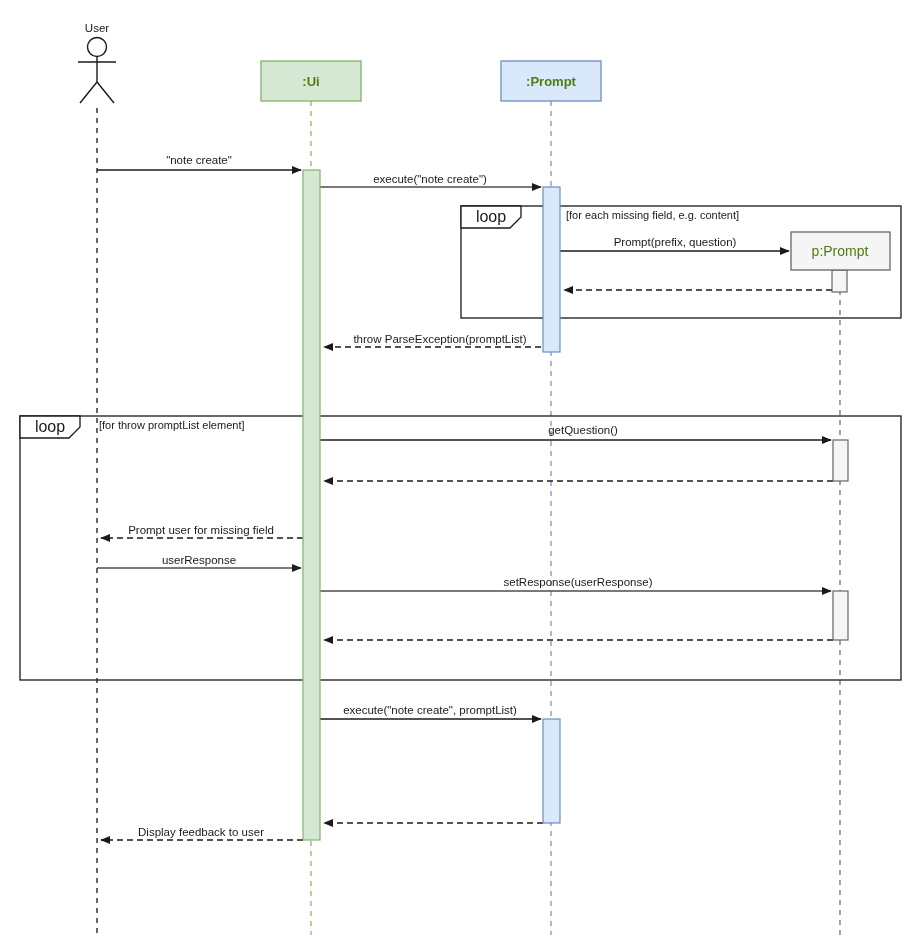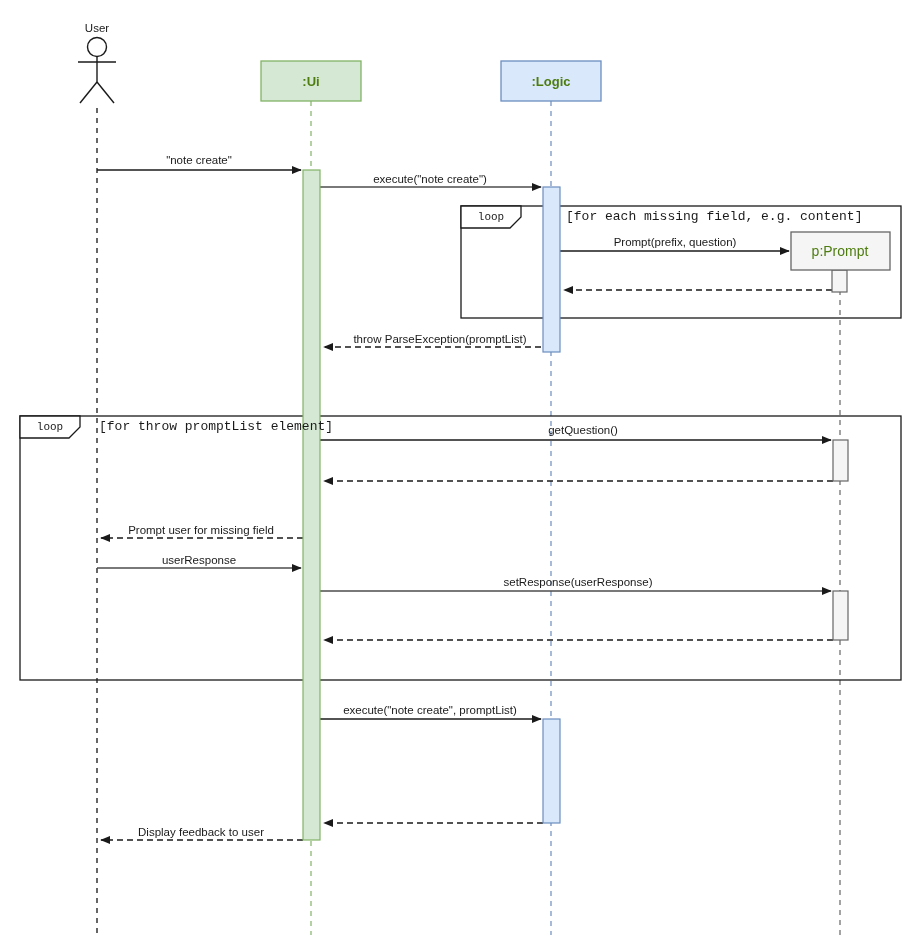--- a/index.html
+++ b/index.html
@@ -43,30 +43,30 @@
     color: #4d7c0f;
     white-space: nowrap;
     transform: translate(-50%, -50%);
   }
   .box-label.plain {
     font-weight: normal;
     font-size: 14px;
   }
   .frag-kw {
     position: absolute;
-    font-family: Liberation Mono, monospace;
-    font-size: 11px;
+    font-family: Liberation Sans, sans-serif;
+    font-size: 16px;
     color: #1a1a1a;
     white-space: nowrap;
     transform: translate(-50%, -50%);
   }
   .frag-guard {
     position: absolute;
-    font-family: Liberation Mono, monospace;
-    font-size: 13px;
+    font-family: Liberation Sans, sans-serif;
+    font-size: 11px;
     color: #1a1a1a;
     white-space: nowrap;
   }
   .actor-name {
     position: absolute;
     font-family: "Liberation Sans", sans-serif;
     font-size: 11.5px;
     color: #1a1a1a;
     white-space: nowrap;
     transform: translateX(-50%);
@@ -154,21 +154,21 @@
     <g>
       <rect x="261" y="61" width="100" height="40" fill="#d5e8d4" stroke="#82b366" stroke-width="1.3"></rect>
       <rect x="501" y="61" width="100" height="40" fill="#dae8fc" stroke="#6c8ebf" stroke-width="1.3"></rect>
       <rect x="791" y="232" width="99" height="38" fill="#f5f5f5" stroke="#666666" stroke-width="1.3"></rect>
     </g>
   </svg>
 
   <div class="actor-name" style="left:97px; top:22px;">User</div>
 
   <div class="box-label" style="left:311px; top:81px;">:Ui</div>
-  <div class="box-label" style="left:551px; top:81px;">:Logic</div>
+  <div class="box-label" style="left:551px; top:81px;">:Prompt</div>
   <div class="box-label plain" style="left:840px; top:251px;">p:Prompt</div>
 
   <div class="frag-kw" style="left:491px; top:217px;">loop</div>
   <div class="frag-guard" style="left:566px; top:209px;">[for each missing field, e.g. content]</div>
 
   <div class="frag-kw" style="left:50px; top:427px;">loop</div>
   <div class="frag-guard" style="left:99px; top:419px;">[for throw promptList element]</div>
 
   <div class="lbl lbl-c" style="left:199px; top:155px;">"note create"</div>
   <div class="lbl lbl-c" style="left:430px; top:174px;">execute("note create")</div>

